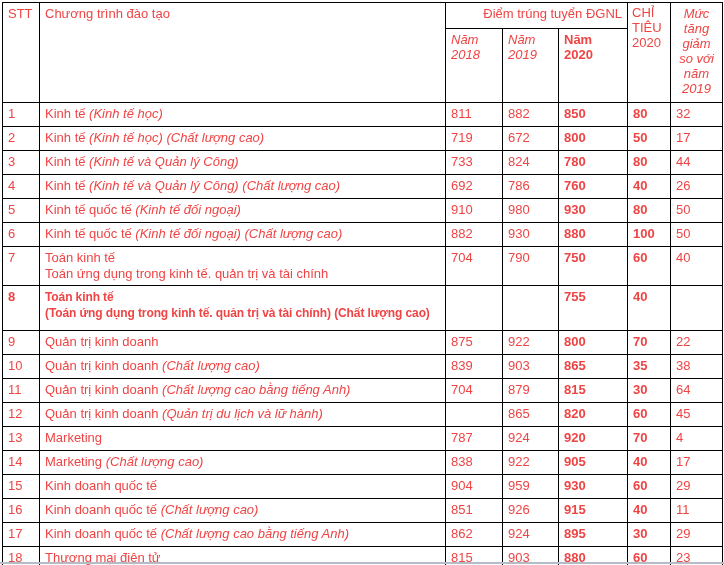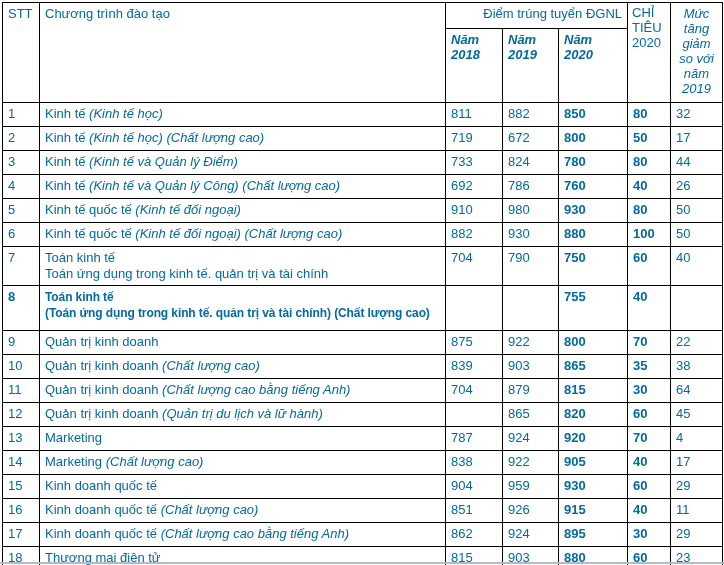--- a/index.html
+++ b/index.html
@@ -3,21 +3,21 @@
 <meta charset="utf-8">
 <style>
   html, body { margin: 0; padding: 0; background: #ffffff; }
   .page {
     position: relative;
     width: 724px;
     height: 565px;
     overflow: hidden;
     background: #ffffff;
     font-family: "Liberation Sans", sans-serif;
-    color: #0369a1;
+    color: #ef4444;
   }
   table.adm {
     position: absolute;
     left: 2px;
     top: 2px;
     width: 720px;
     border-collapse: collapse;
     table-layout: fixed;
     font-size: 13px;
     line-height: 16px;
@@ -35,22 +35,22 @@
   col.w-prog { width: 406px; }
   col.w-y18  { width: 57px; }
   col.w-y19  { width: 56px; }
   col.w-y20  { width: 69px; }
   col.w-ct   { width: 43px; }
   col.w-mt   { width: 52px; }
   
   thead th { font-weight: bold; line-height: 15px; }
   th.h-dgnl { text-align: right; height: 19px; }
   thead tr.sub th { height: 67px; }
-  th.h-year { font-style: italic; font-weight: bold; }
-  th.h-year20 { font-style: italic; font-weight: bold; }
+  th.h-year { font-style: italic; font-weight: normal; }
+  th.h-year20 { font-weight: bold; }
   th.h-ct { padding: 2px 4px; }
   th.h-mt { font-style: italic; font-weight: normal; text-align: center; }
   
   tbody td { height: 17px; }
   tbody tr.ml td { height: 31px; }
   tbody tr.em td { height: 38px; }
   tbody tr.em td, tbody tr.em span { font-weight: bold; }
   tbody tr.em .c-prog { font-size: 12px; letter-spacing: -0.1px; }
   td.c-y20, td.c-ct { font-weight: bold; }
   span.it { font-style: italic; }
@@ -106,21 +106,21 @@
           <td class="c-stt">2</td>
           <td class="c-prog"><span class="nm">Kinh tế</span> <span class="it">(Kinh tế học) (Chất lượng cao)</span></td>
           <td class="c-y18">719</td>
           <td class="c-y19">672</td>
           <td class="c-y20">800</td>
           <td class="c-ct">50</td>
           <td class="c-mt">17</td>
         </tr>
         <tr>
           <td class="c-stt">3</td>
-          <td class="c-prog"><span class="nm">Kinh tế</span> <span class="it">(Kinh tế và Quản lý Điểm)</span></td>
+          <td class="c-prog"><span class="nm">Kinh tế</span> <span class="it">(Kinh tế và Quản lý Công)</span></td>
           <td class="c-y18">733</td>
           <td class="c-y19">824</td>
           <td class="c-y20">780</td>
           <td class="c-ct">80</td>
           <td class="c-mt">44</td>
         </tr>
         <tr>
           <td class="c-stt">4</td>
           <td class="c-prog"><span class="nm">Kinh tế</span> <span class="it">(Kinh tế và Quản lý Công) (Chất lượng cao)</span></td>
           <td class="c-y18">692</td>

